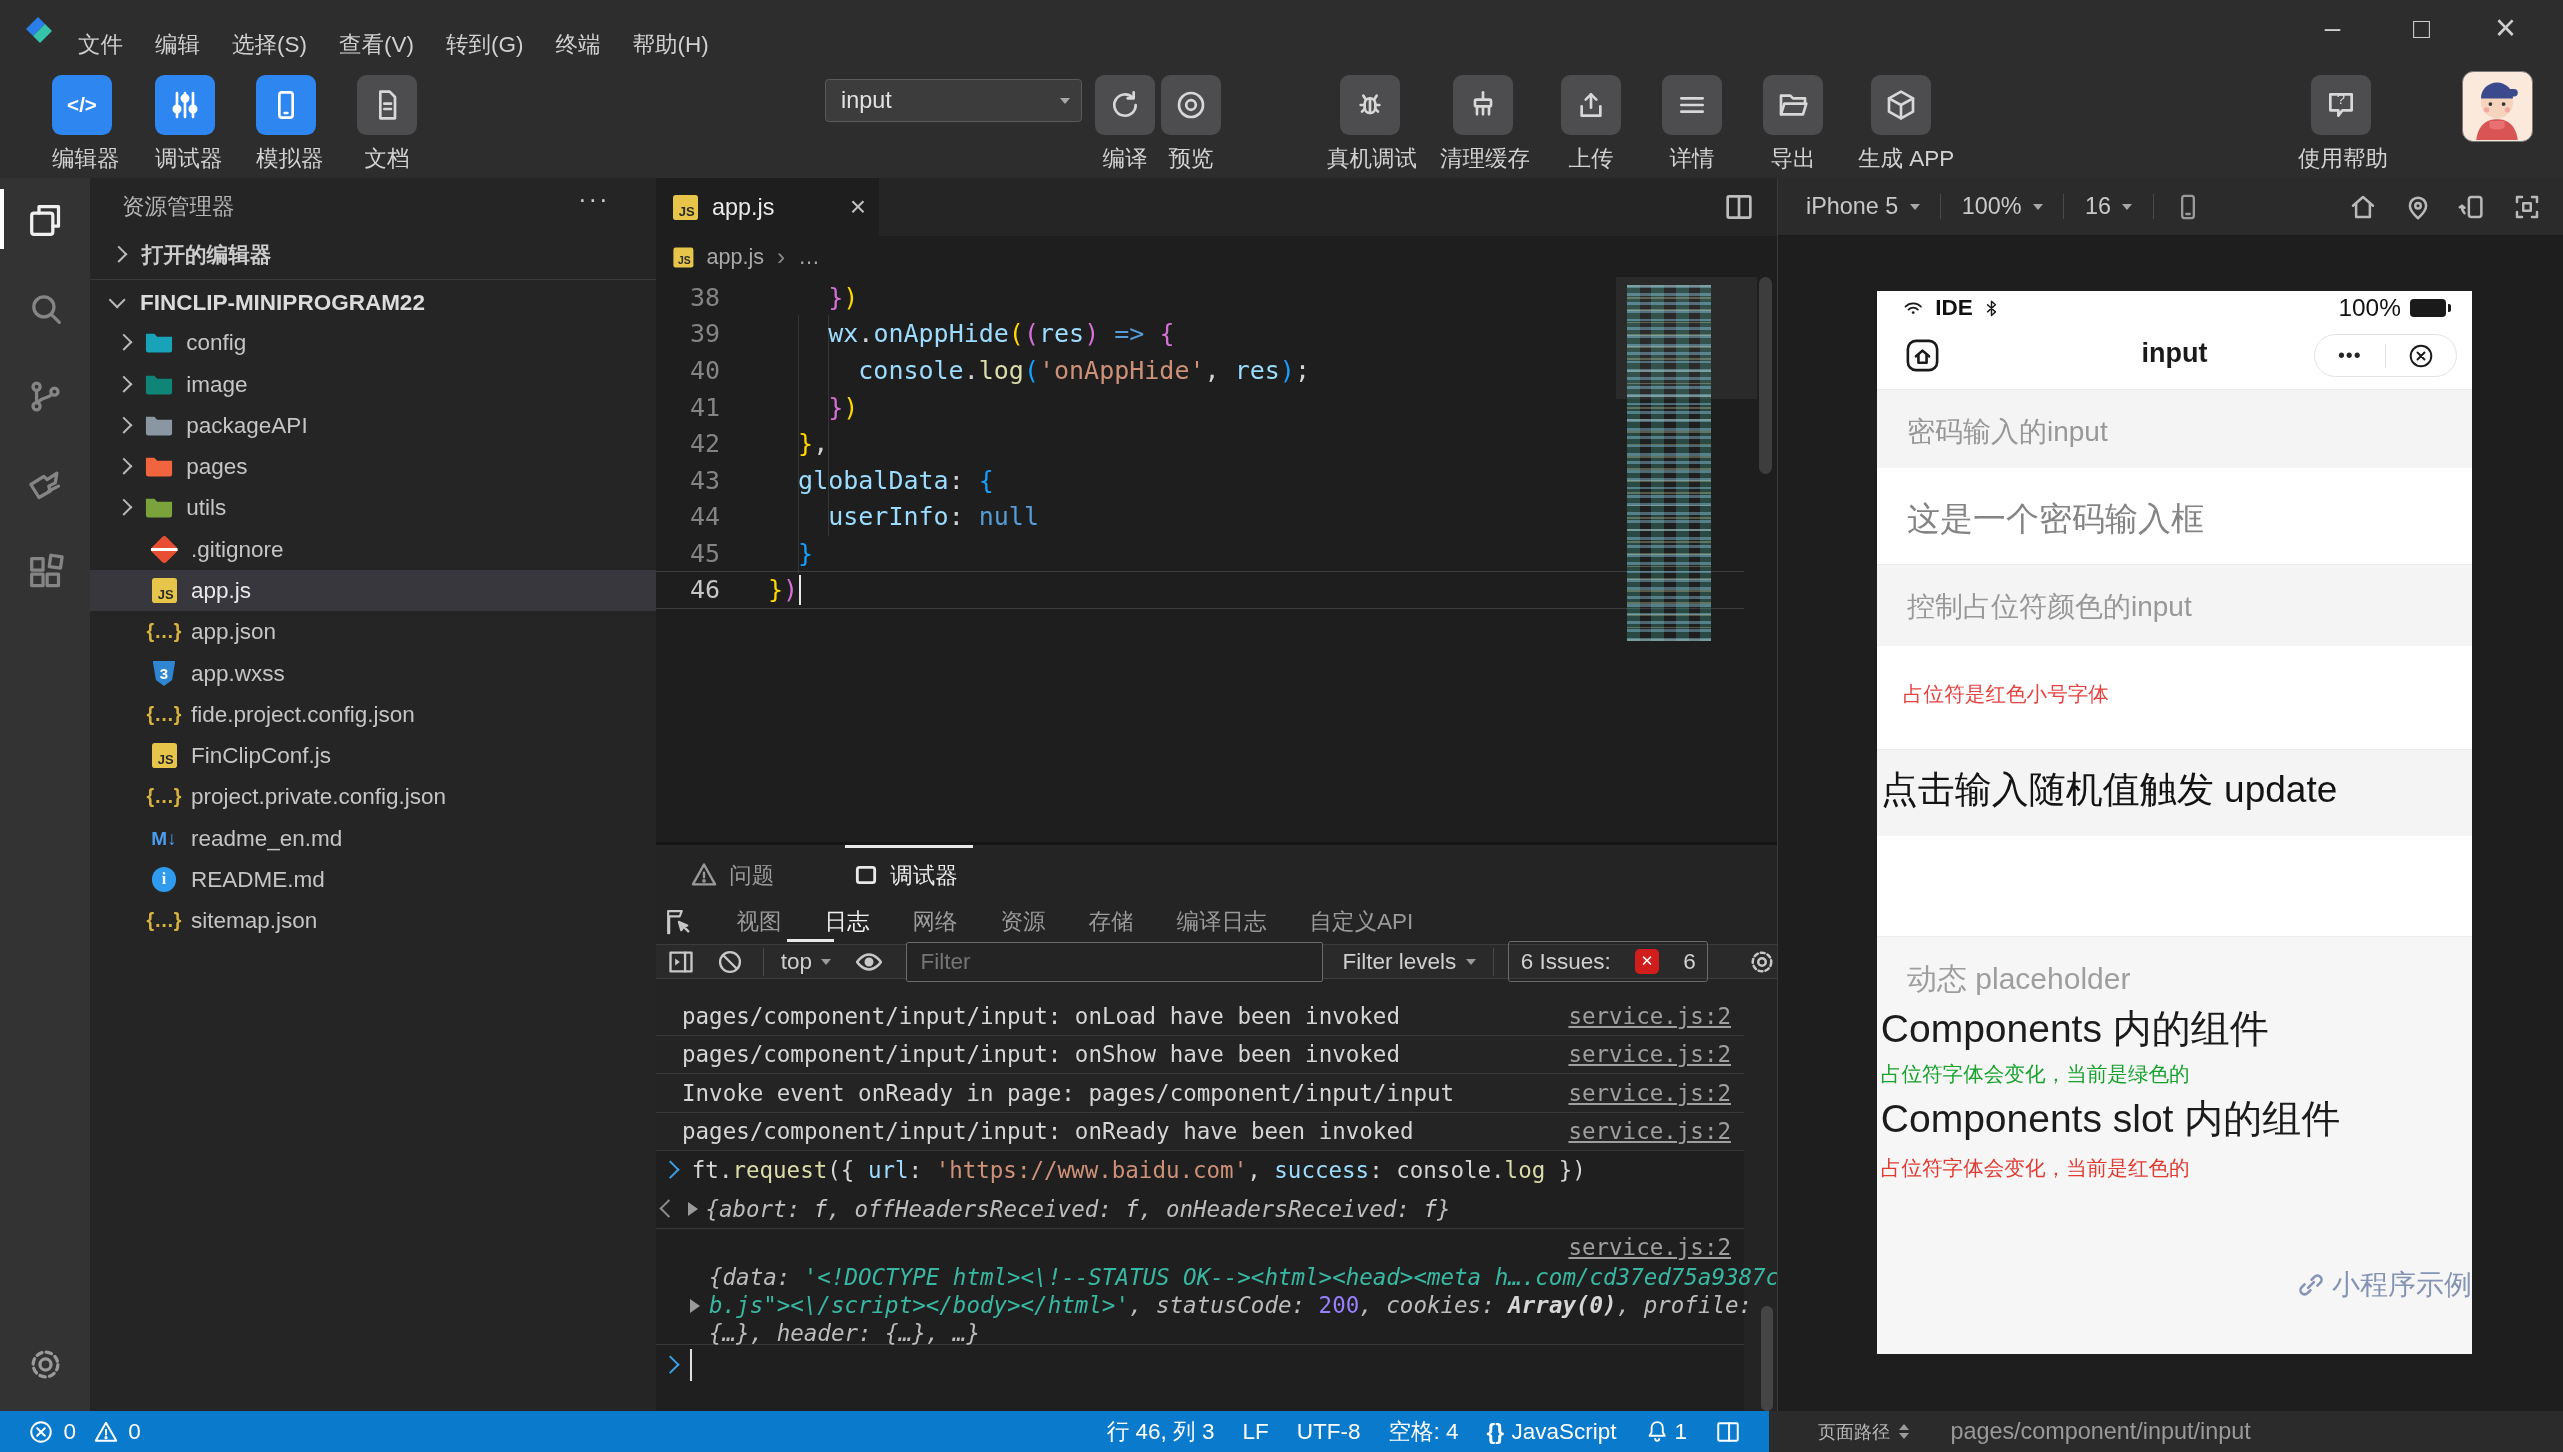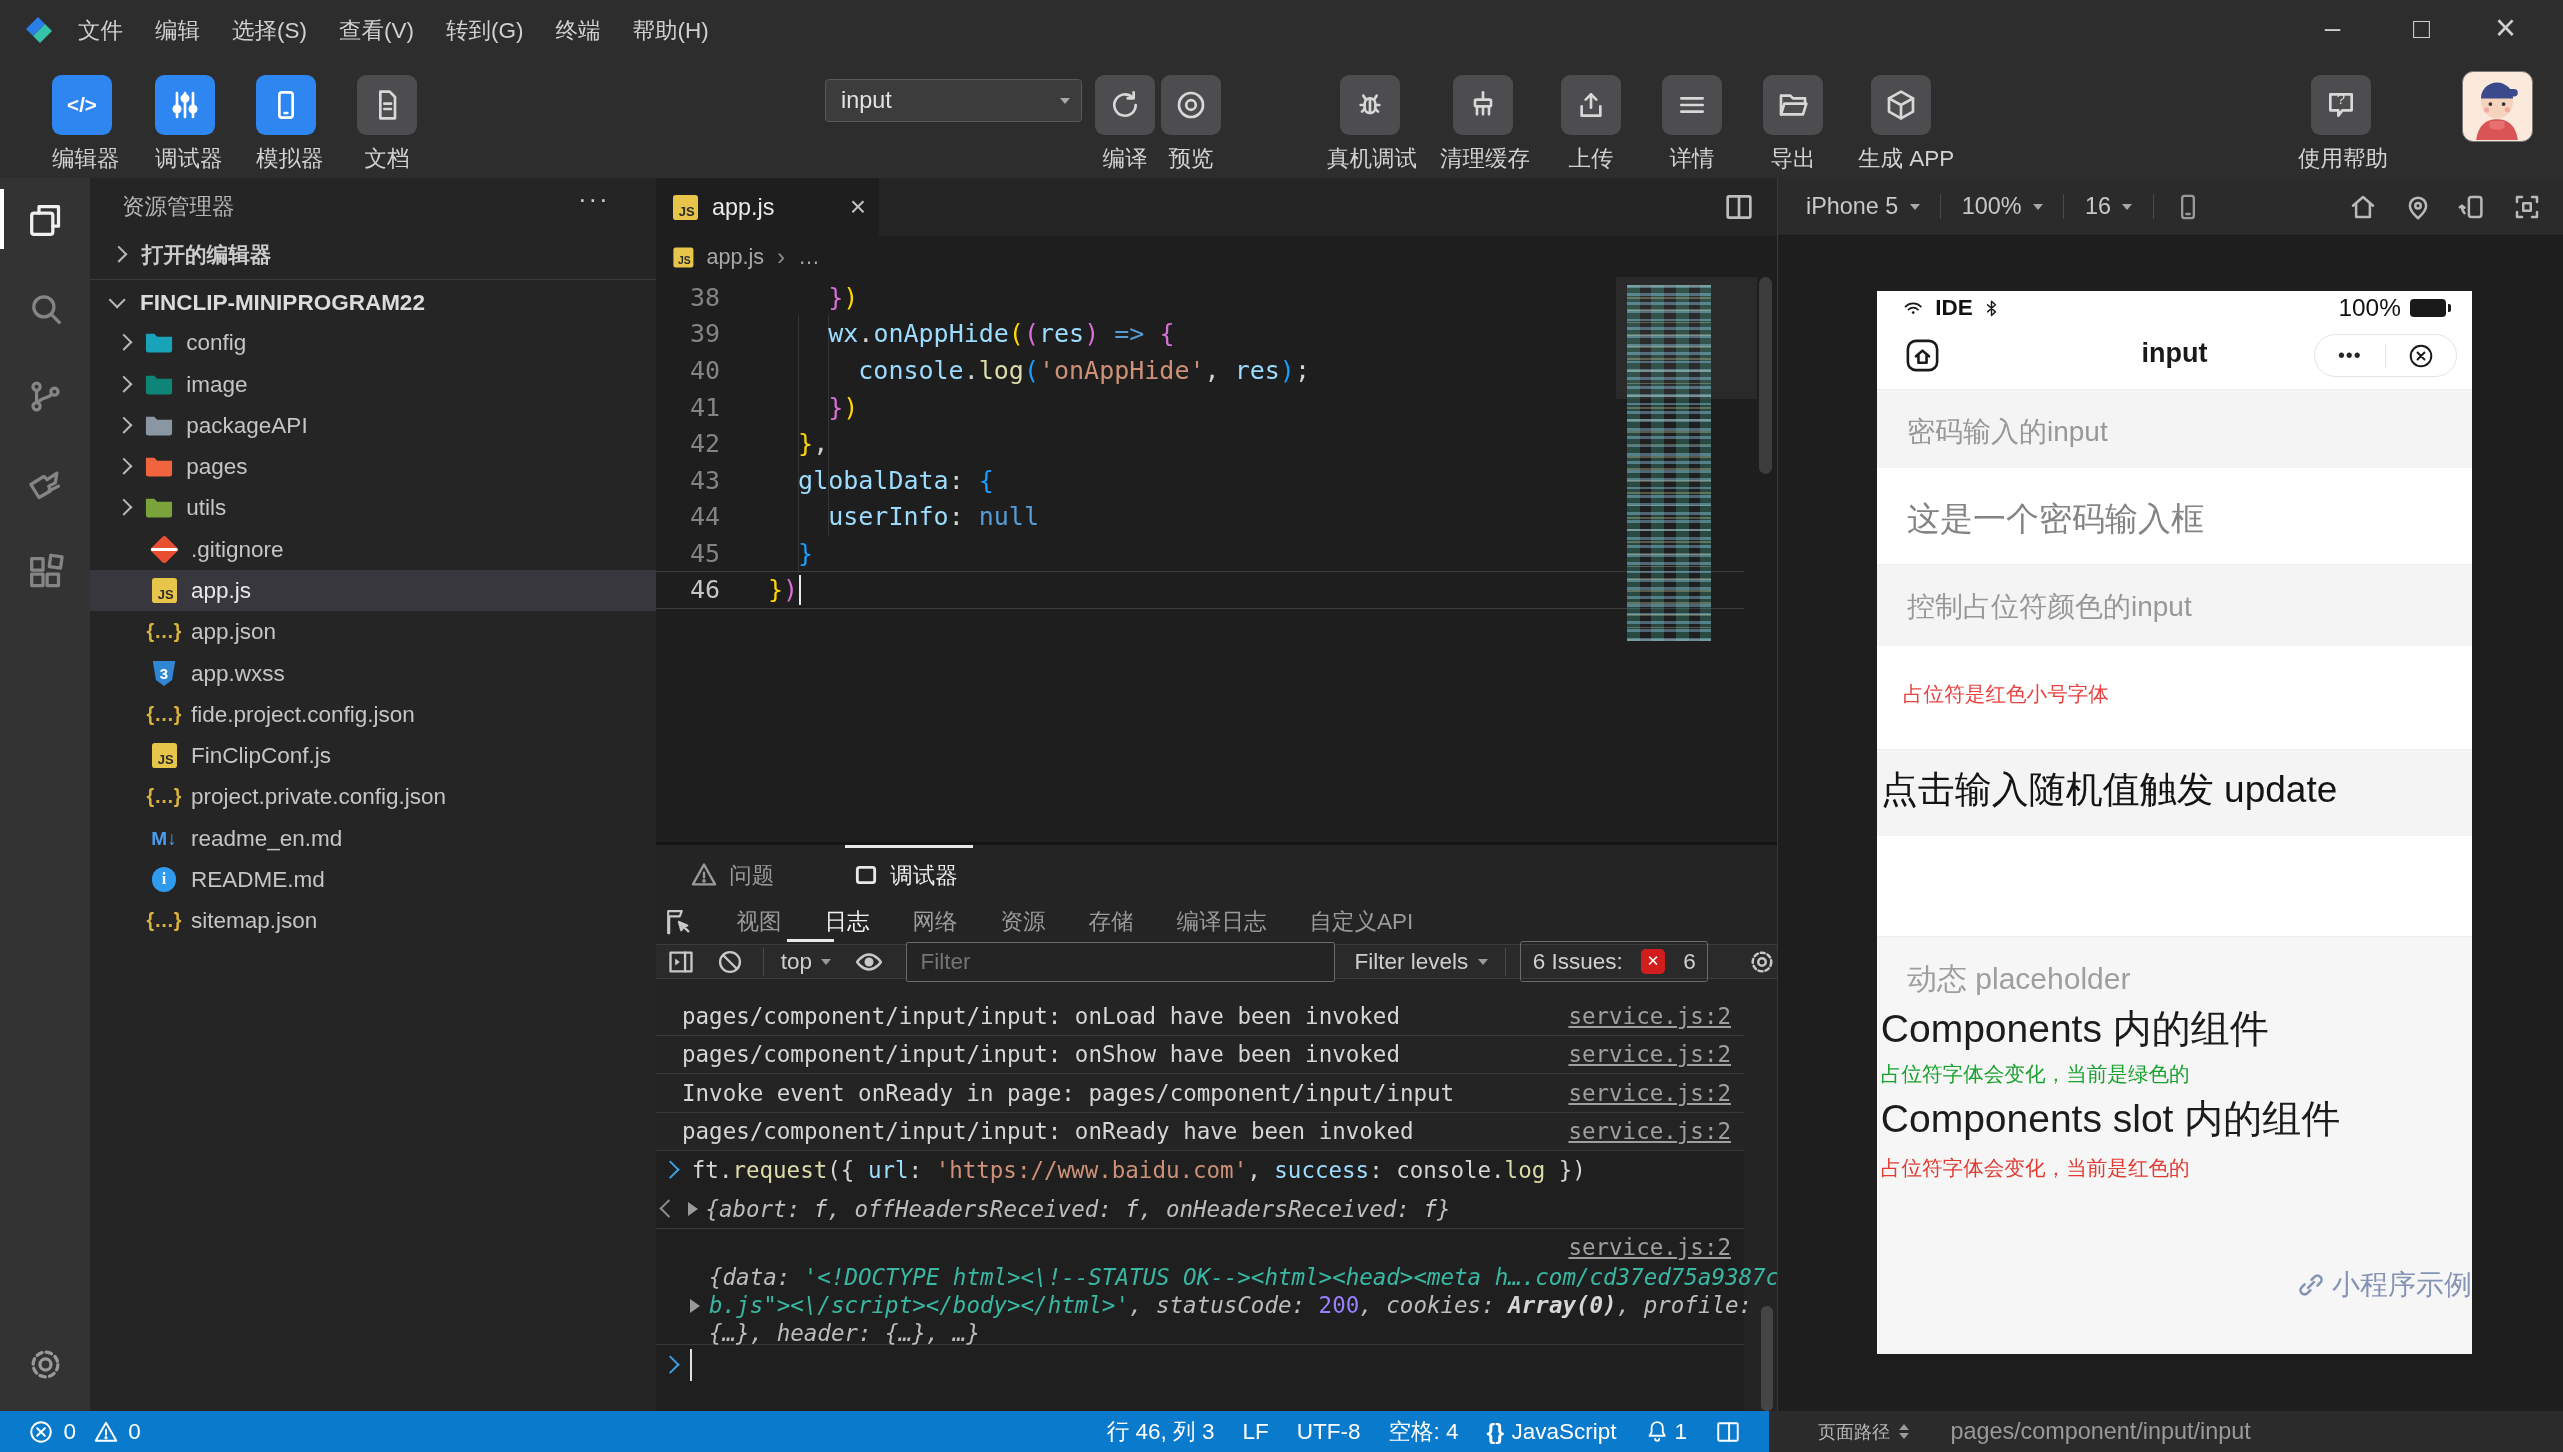--- a/index.html
+++ b/index.html
@@ -54,21 +54,21 @@
 
 <div id="app">
 
   <div class="a" style="left:0;top:0;width:2563px;height:60px;background:#2d2d2d;">
     <span class="a" style="left:20.6px;top:12.2px;">
       <svg width="36" height="36" viewBox="0 0 36 36">
           <path fill="#2b7de9" d="M5 17L17 5l7 7-12 12z"></path>
           <path fill="#35c3a9" d="M19 31L31 19l-7-7-12 12z"></path>
         </svg>
     </span>
-    <div class="a flex" style="left:78px;top:0;height:60px;column-gap:32px;font-size:22.5px;color:#d0d0d0;">
+    <div class="a flex" style="left:78px;top:0;height:60px;column-gap:32px;font-size:22.5px;color:#d0d0d0;align-items:flex-end;">
       <span>文件</span>
       <span>编辑</span>
       <span>选择(S)</span>
       <span>查看(V)</span>
       <span>转到(G)</span>
       <span>终端</span>
       <span>帮助(H)</span>
     </div>
     <span class="a" style="left:2309px;top:0;width:47px;height:60px;line-height:56px;text-align:center;font-size:28px;color:#cfcfcf;">–</span>
     <span class="a" style="left:2398px;top:0;width:47px;height:60px;line-height:58px;text-align:center;font-size:28px;color:#cfcfcf;">□</span>
@@ -531,21 +531,21 @@
               <path d="M2.5 12S6.5 6 12 6s9.5 6 9.5 6-4 6-9.5 6S2.5 12 2.5 12z"></path>
               <circle cx="12" cy="12" r="2.6" fill="#c8c8c8"></circle>
             </svg>
           </span>
         <input style="margin-left: 22.5px; width: 403px; height: 38px; background: rgb(36, 36, 36); border: 0.9px solid rgb(107, 107, 107); border-radius: 1.9px; color: rgb(216, 216, 216); font-size: 22.5px; padding: 0px 13px; outline: none; font-family: &quot;Liberation Sans&quot;, sans-serif;" placeholder="Filter">
         <span class="flex" style="margin-left:19px;column-gap:9.4px;">
             <span style="font-size:22.5px;color:#cfcfcf;white-space:nowrap;">Filter levels</span>
             <span class="caret" style="border-top-color:#9a9a9a;border-left-width:5.6px;border-right-width:5.6px;border-top-width:6.6px;"></span>
           </span>
         <span class="sep-v" style="height:28px;margin-left:17px;"></span>
-        <span class="flex" style="margin-left:15px;height:39px;border:0.9px solid #6b6b6b;border-radius:2.8px;padding:0 11.3px;column-gap:18px;">
+        <span class="flex" style="margin-left:15px;height:39px;border:0.9px solid #6b6b6b;border-radius:2.8px;padding:0 11.3px;column-gap:24px;">
           <span style="font-size:22.5px;color:#d0d0d0;white-space:nowrap;">6 Issues:</span>
           <span style="width:24.4px;height:24.4px;background:#d21d1d;border-radius:4.7px;color:#fff;font-size:15px;display:flex;align-items:center;justify-content:center;">✕</span>
           <span style="font-size:22.5px;color:#d0d0d0;">6</span>
         </span>
         <span style="margin-left:39px;">
             <svg class="ic" width="30" height="30" viewBox="0 0 24 24" style="stroke:#c8c8c8;">
               <circle cx="12" cy="12" r="3"></circle>
               <circle cx="12" cy="12" r="7.4" stroke-dasharray="3.2 2.4"></circle>
             </svg>
           </span>

